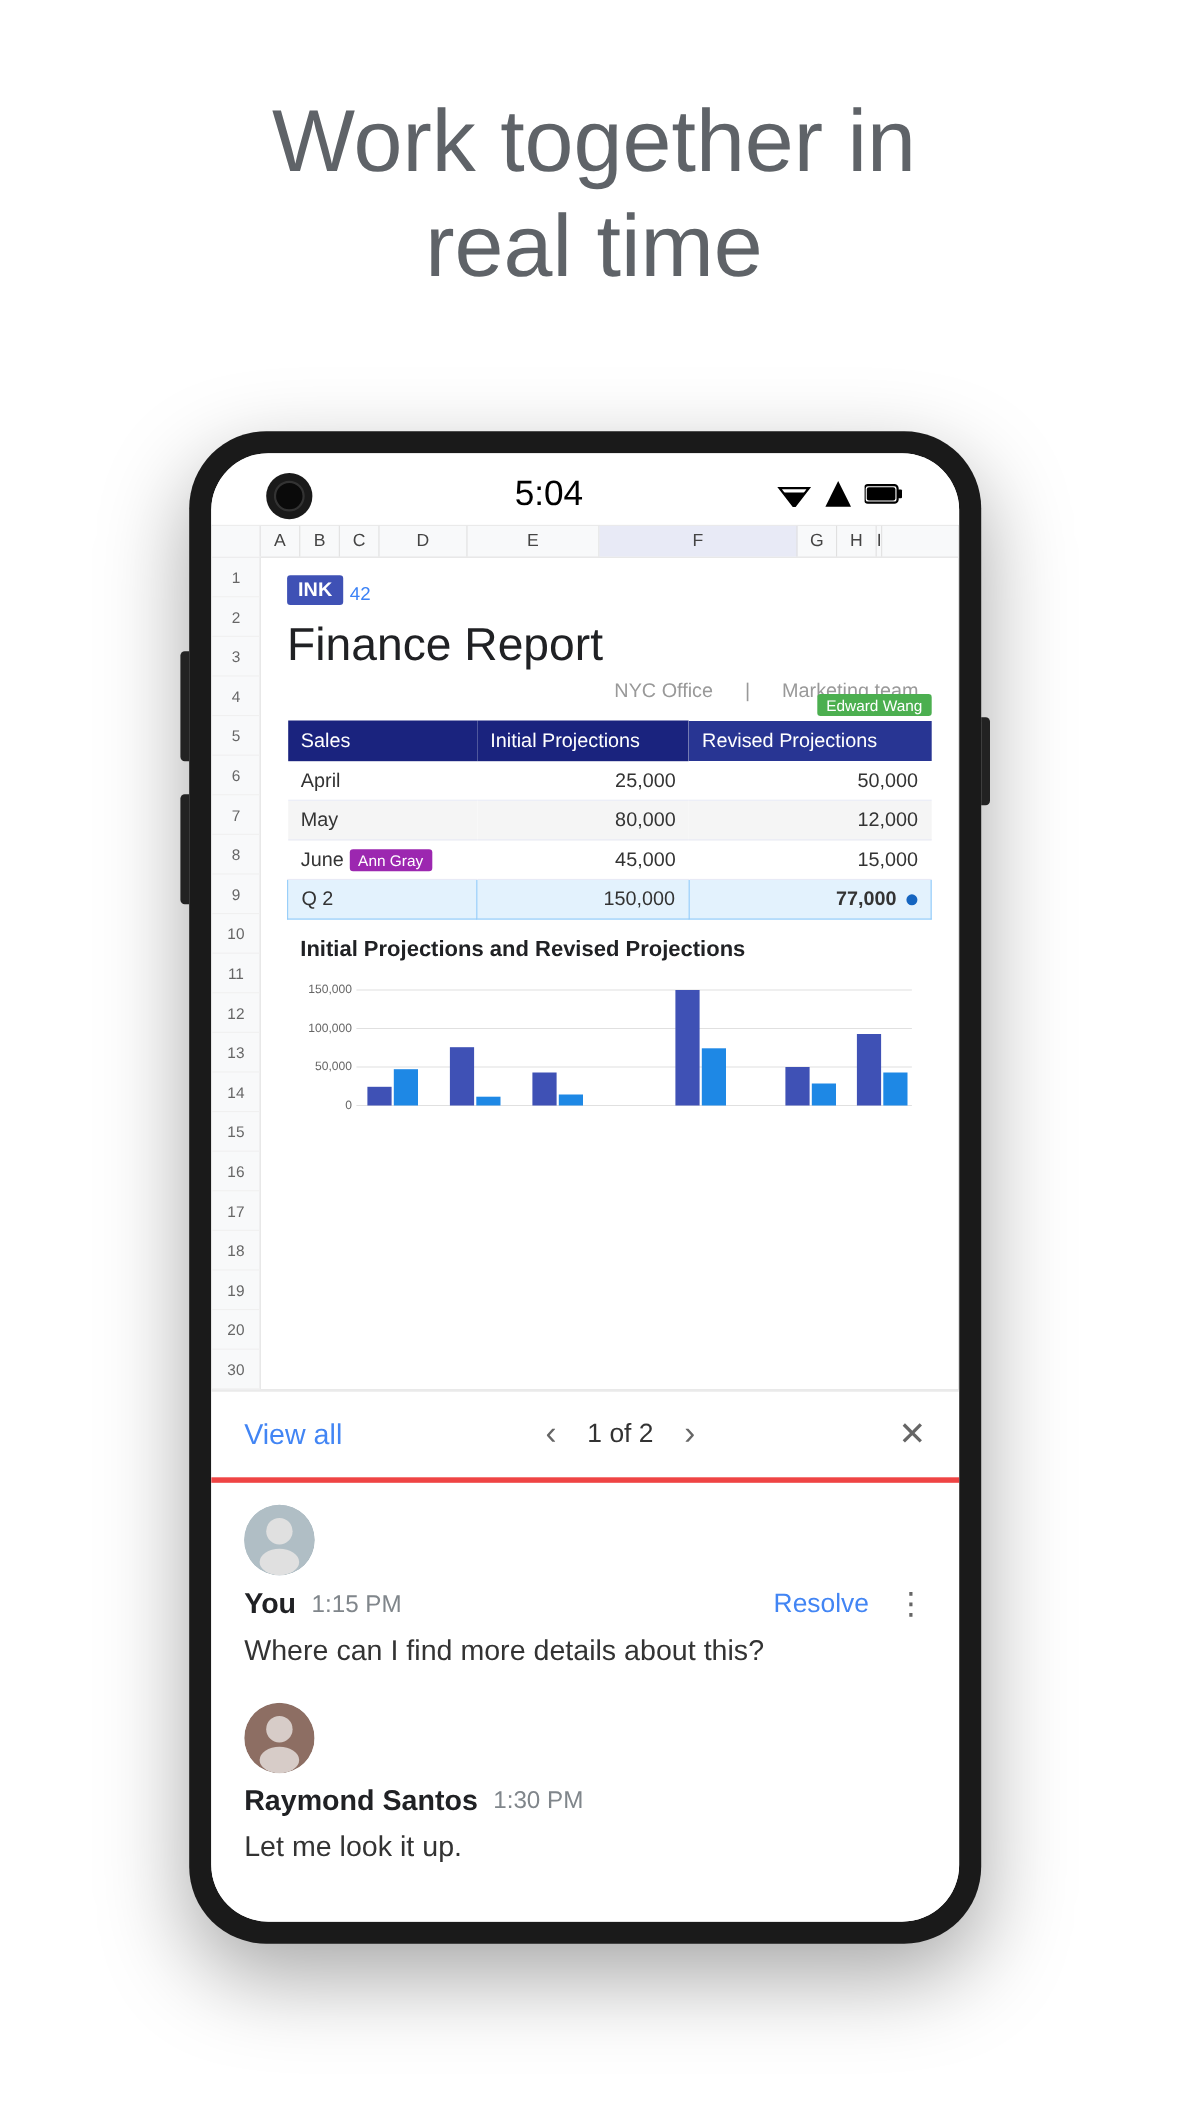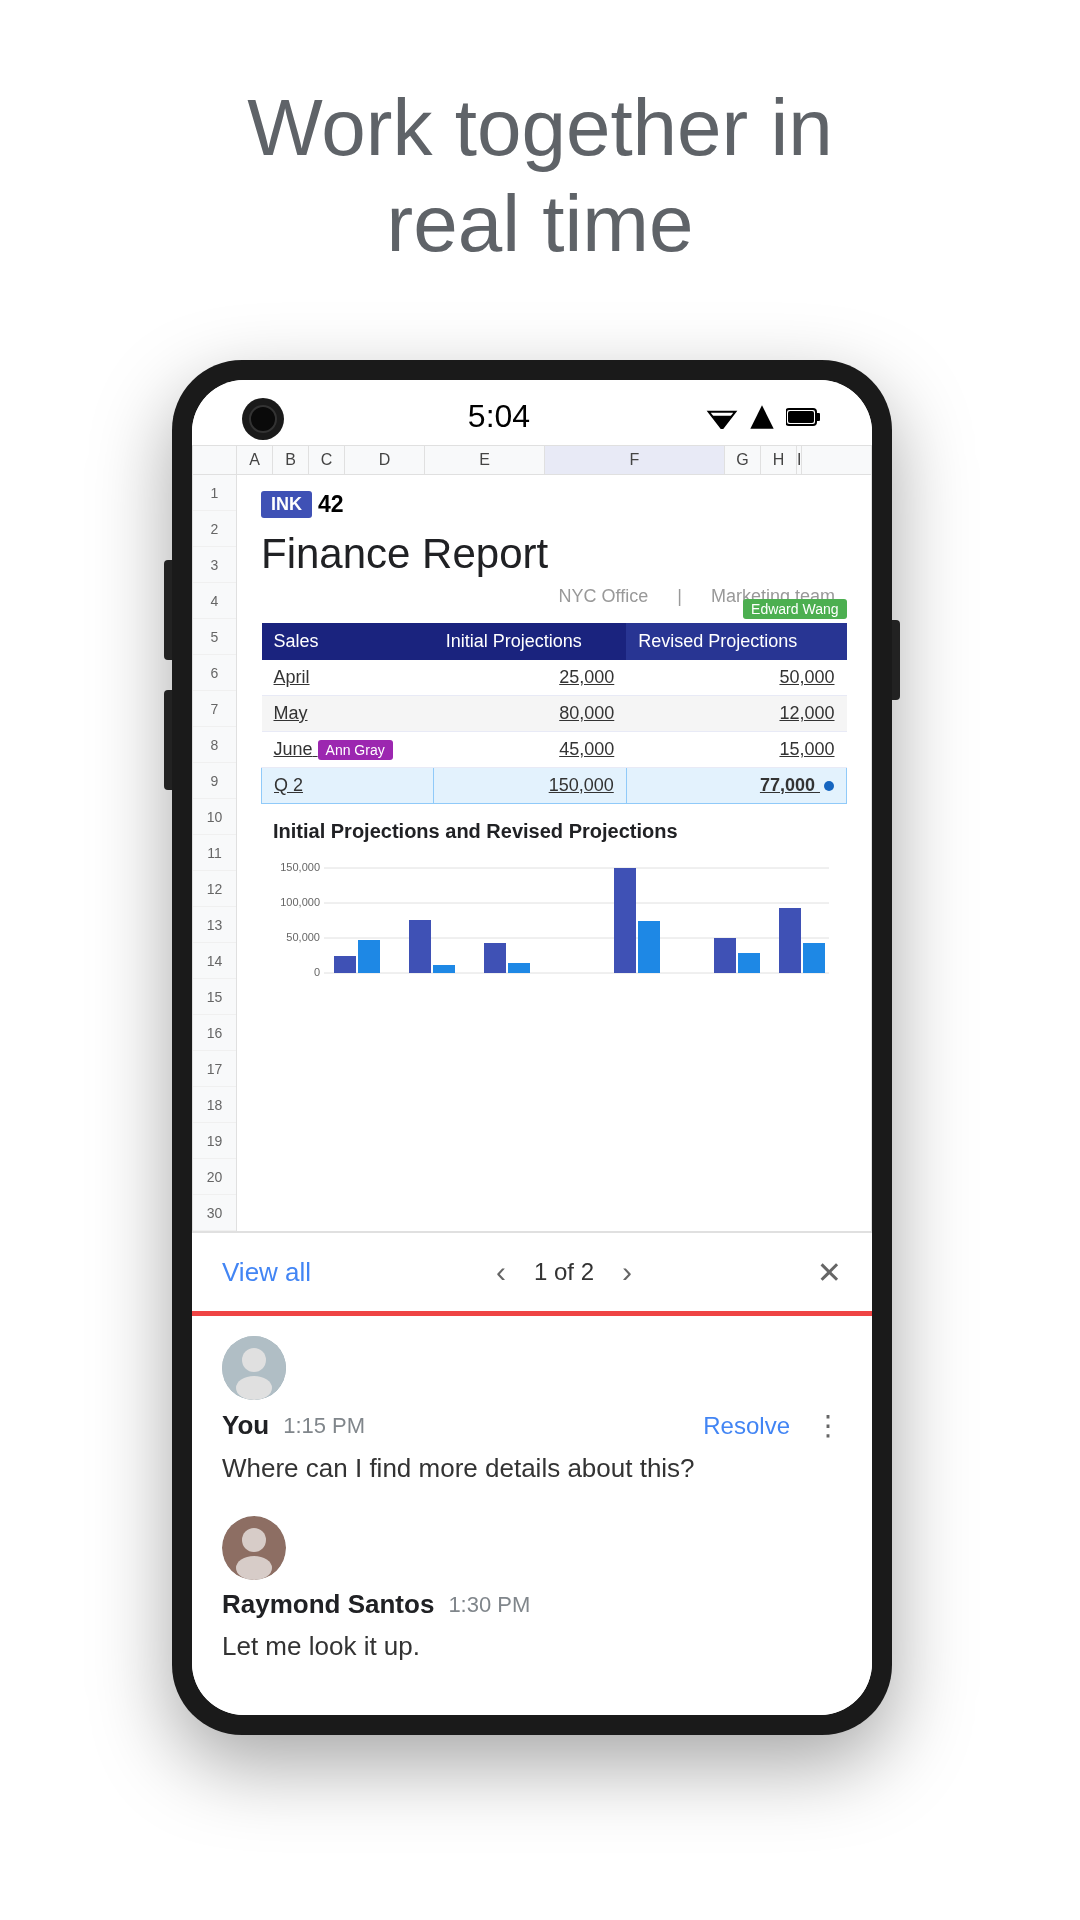--- a/index.html
+++ b/index.html
@@ -18,21 +18,21 @@
       margin-top: 80px;
       text-align: center;
       font-size: 80px;
       font-weight: 300;
       color: #5f6368;
       line-height: 1.2;
       padding: 0 60px;
     }
 
     .phone-wrapper {
-      margin-top: 88px;
+      margin-top: 120px;
       width: 736px;
       position: relative;
     }
 
     .phone-shell {
       width: 720px;
       background: #1a1a1a;
       border-radius: 70px;
       padding: 20px;
       box-shadow: 0 30px 80px rgba(0,0,0,0.35);
@@ -198,23 +198,22 @@
     .ink-label {
       background: #3f51b5;
       color: white;
       font-size: 18px;
       font-weight: 600;
       padding: 3px 10px;
       border-radius: 3px;
     }
 
     .ink-number {
-      font-size: 23px;
-      color: #000000;
-      font-weight: bold;
+      font-size: 17px;
+      color: #3b82f6;
     }
 
     .doc-title {
       font-size: 42px;
       font-weight: 400;
       color: #202124;
       margin-bottom: 8px;
     }
 
     .doc-subtitle {
@@ -242,21 +241,20 @@
       color: white;
       padding: 8px 12px;
       text-align: left;
       font-weight: 500;
     }
 
     .data-table td {
       padding: 7px 12px;
       border-bottom: 1px solid #e8eaf6;
       color: #333;
-      text-decoration: underline;
     }
 
     .data-table tr:nth-child(even) td {
       background: #f5f5f5;
     }
 
     .col-revised-header {
       background: #283593 !important;
       position: relative;
     }

